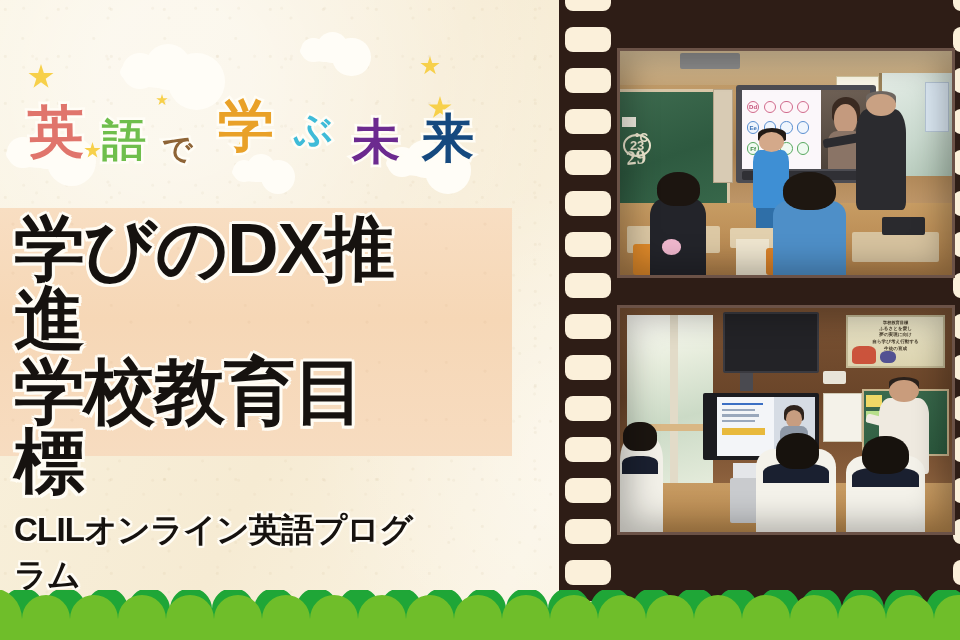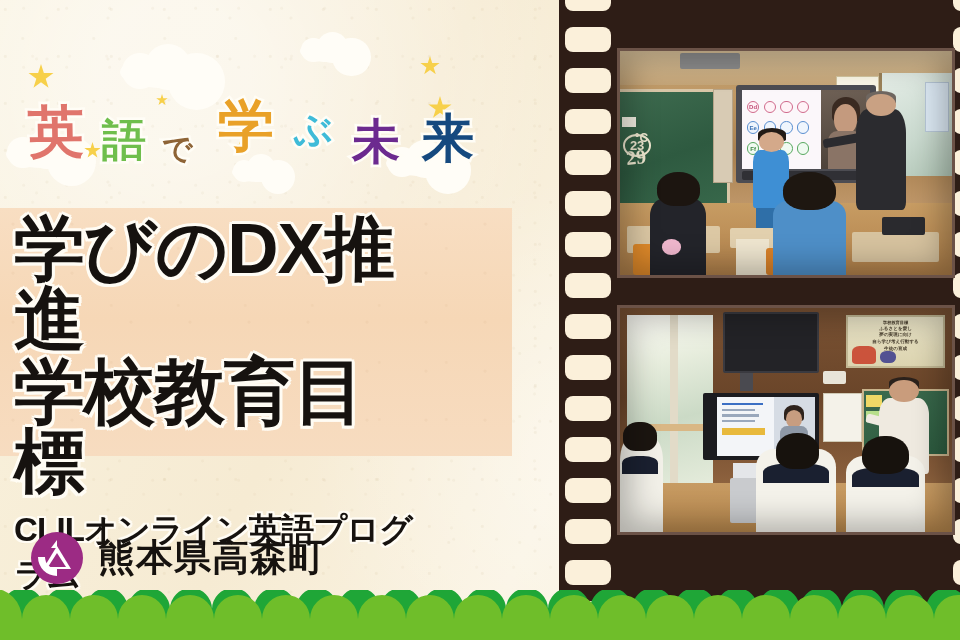--- a/index.html
+++ b/index.html
@@ -338,32 +338,20 @@
         <span class="ch" style="left: 330px; top: 30px; font-size: 48px; color: rgb(108, 42, 143); -webkit-text-stroke: 5px rgb(255, 253, 246);">未</span>
         <span class="ch" style="left: 400px; top: 24px; font-size: 52px; color: rgb(21, 73, 127); -webkit-text-stroke: 5px rgb(255, 253, 246);">来</span>
       </div>
 
     <div id="heading">
       <div class="h-line" id="h-l1">学びのDX推進</div>
       <div class="h-line" id="h-l2">学校教育目標</div>
       <div id="h-sub">CLILオンライン英語プログラム</div>
     </div>
 
-    <div id="brand">
-      <span id="brand-logo">
-        <svg viewBox="0 0 54 54" width="54" height="54" aria-hidden="true">
-          <circle cx="27" cy="27" r="26" fill="#9C2B84"></circle>
-          <path d="M27 9 L27 17 L21 17 Z" fill="#FFFFFF"></path>
-          <path d="M27 15 L41 38 L13 38 Z" fill="#FFFFFF"></path>
-          <path d="M27 22 L36 36 L18 36 Z" fill="#9C2B84"></path>
-          <path d="M8 26 A19 19 0 0 0 27 45 L27 38 A12 12 0 0 1 15 26 Z" fill="#FFFFFF"></path>
-        </svg>
-      </span>
-      <span id="brand-name">熊本県高森町</span>
-    </div>
   </div>
 
   <div id="film">
     <div class="perf-col left" id="perf-left">
         <div class="perf" style="top: -14px; background: rgb(251, 240, 218);"></div>
         <div class="perf" style="top: 27px; background: rgb(251, 240, 218);"></div>
         <div class="perf" style="top: 68px; background: rgb(251, 240, 218);"></div>
         <div class="perf" style="top: 109px; background: rgb(251, 240, 218);"></div>
         <div class="perf" style="top: 150px; background: rgb(251, 240, 218);"></div>
         <div class="perf" style="top: 191px; background: rgb(251, 240, 218);"></div>

